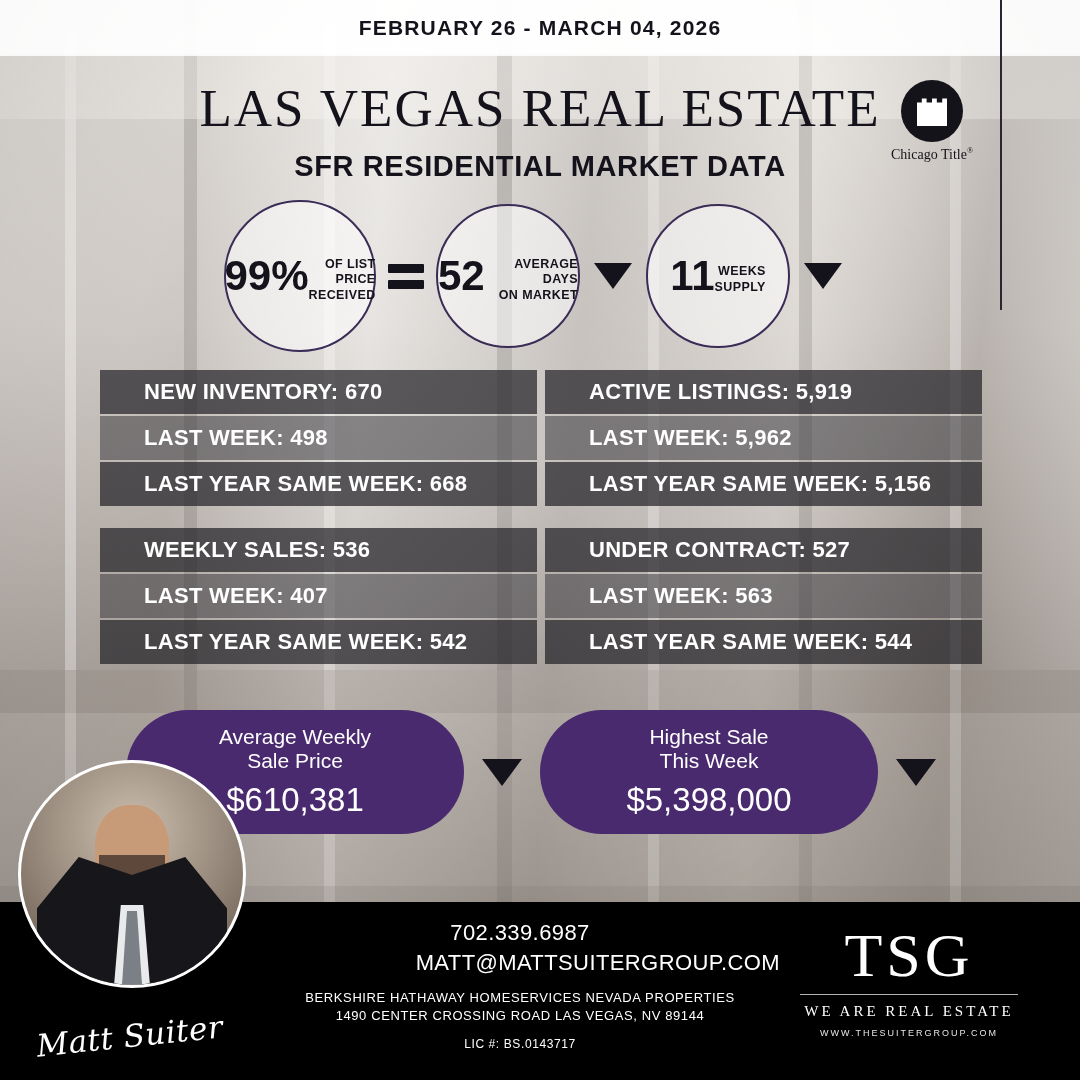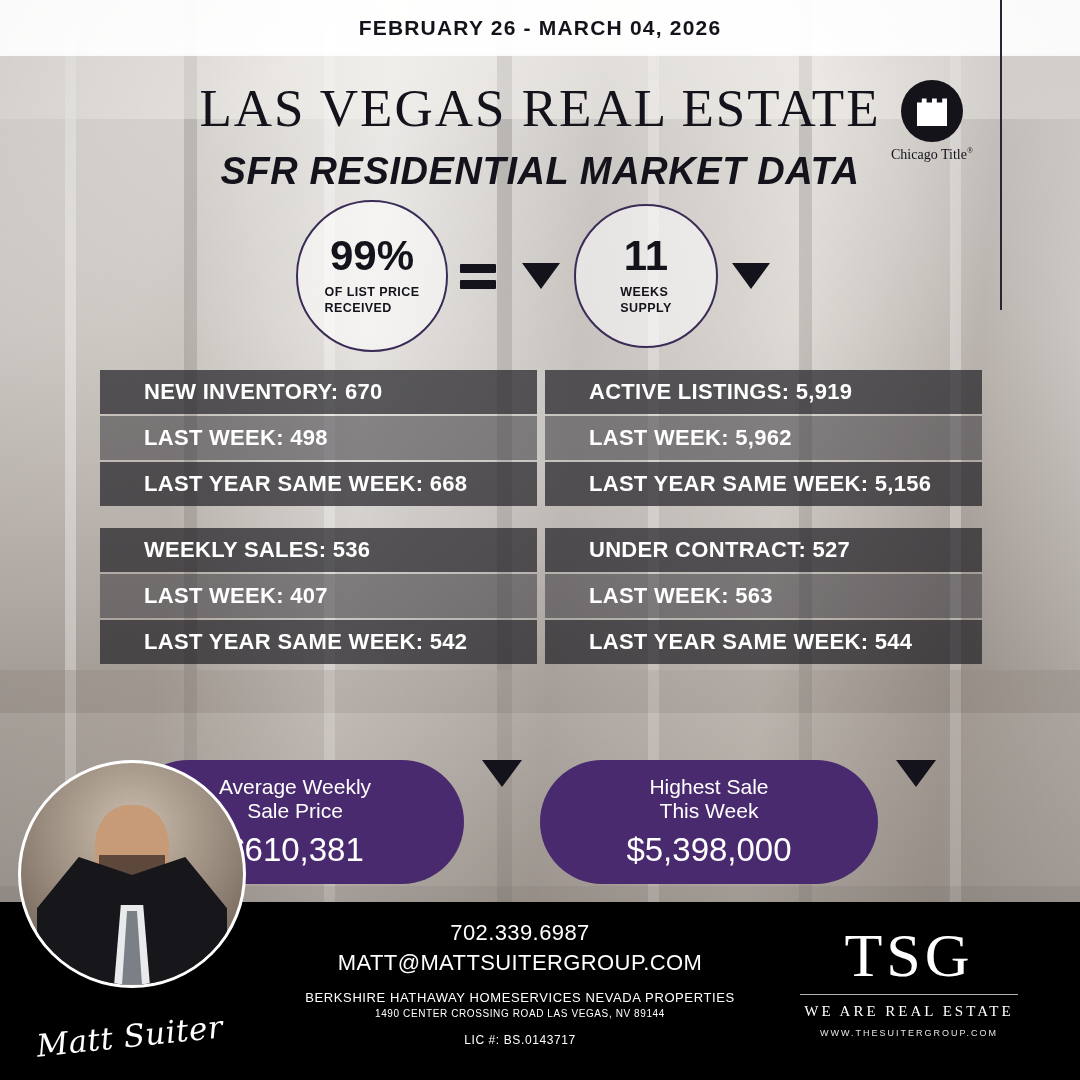--- a/index.html
+++ b/index.html
@@ -52,21 +52,21 @@
     background: #2b2533;
   }
 
   .title-wrap { position: absolute; top: 78px; left: 0; right: 0; text-align: center; }
   .main-title {
     font-family: "Liberation Serif", serif;
     font-size: 53px; letter-spacing: 2px; color: #14121a;
   }
   .sub-title {
     margin-top: 12px;
-    font-size: 38px; font-weight: bold; letter-spacing: .6px; color: #14121a; font-style: italic;
+    font-size: 29px; font-weight: bold; letter-spacing: .6px; color: #14121a;
   }
 
   
   .ct-logo { position: absolute; top: 80px; left: 886px; width: 92px; text-align: center; }
   .ct-mark {
     width: 62px; height: 62px; margin: 0 auto; border-radius: 50%;
     background: #15131a; position: relative;
   }
   .ct-mark:before {
     content: ""; position: absolute; left: 16px; top: 16px; width: 30px; height: 30px;
@@ -75,22 +75,22 @@
   }
   .ct-name { font-family: "Liberation Serif", serif; font-size: 14px; color:#14121a; margin-top: 4px; }
   .ct-reg { font-size: 8px; vertical-align: super; }
 
   
   .circles { position: absolute; top: 200px; left: 0; right: 0; display: flex; justify-content: center; align-items: center; gap: 0; }
   .circle {
     width: 152px; height: 152px; border-radius: 50%;
     border: 2px solid #3a2c56;
     background: rgba(255,255,255,0.55);
-    display: flex; flex-direction: column; align-items: center; justify-content: center;
-    text-align: left;
+    display: flex; align-items: center; justify-content: center;
+    text-align: right;
   }
   .circle.small { width: 144px; height: 144px; }
   .circle .big { font-size: 42px; font-weight: bold; color:#14121a; line-height: 1; }
   .circle .lbl { margin-top: 8px; font-size: 12.5px; font-weight: bold; letter-spacing: .4px; color:#14121a; line-height: 1.25; }
   .eq {
     width: 60px; display: flex; flex-direction: column; gap: 7px; align-items: center;
   }
   .eq span { display: block; width: 36px; height: 9px; background: #14121a; border-radius: 1px; }
   .tri {
     width: 0; height: 0; border-left: 19px solid transparent; border-right: 19px solid transparent;
@@ -110,21 +110,21 @@
     background: rgba(40,38,44,0.66);
     display: flex; align-items: center;
   }
   .cell.left { padding-left: 44px; }
   .cell.right { padding-left: 44px; }
   .cell.shade-a { background: rgba(36,34,40,0.72); }
   .cell.shade-b { background: rgba(60,58,64,0.55); }
   .spacer { width: 8px; background: transparent; }
 
   
-  .pills { position: absolute; top: 760px; left: 0; right: 0; display:flex; justify-content:center; }
+  .pills { position: absolute; top: 710px; left: 0; right: 0; display:flex; justify-content:center; align-items:center; }
   .pill {
     background: #4a2a6e;
     color: #fff;
     border-radius: 62px;
     width: 338px; height: 124px;
     display: flex; flex-direction: column; align-items: center; justify-content: center;
   }
   .pill .plabel { font-size: 21px; line-height: 1.15; text-align: center; font-weight: 400; }
   .pill .pvalue { font-size: 33px; margin-top: 8px; font-weight: 400; }
   .pill-tri {
@@ -171,23 +171,23 @@
   .signature {
     position: absolute; left: 36px; bottom: 26px; z-index: 6;
     font-family: "DejaVu Serif", serif; font-style: italic;
     font-size: 31px; color: #ffffff; letter-spacing: .5px;
     transform: rotate(-6deg);
   }
   .contact {
     position: absolute; left: 260px; right: 300px; top: 18px; text-align: center;
   }
   .contact .phone { font-size: 22px; letter-spacing: .4px; }
-  .contact .email { font-size: 22px; letter-spacing: .4px; margin-top: 4px; }
+  .contact .email { font-size: 22px; letter-spacing: .4px; margin-top: 4px; text-align: right; }
   .contact .line1 { font-size: 13px; margin-top: 14px; letter-spacing: .6px; }
-  .contact .line2 { font-size: 10px; margin-top: 3px; letter-spacing: .6px; }
+  .contact .line2 { font-size: 13px; margin-top: 3px; letter-spacing: .6px; }
   .contact .lic { font-size: 12px; margin-top: 14px; letter-spacing: .6px; }
 
   .tsg { position: absolute; right: 56px; top: 22px; width: 230px; text-align: center; color: #fff; }
   .tsg .mark { font-family: "Liberation Serif", serif; font-size: 62px; letter-spacing: 4px; line-height: 1; }
   .tsg .rule { height: 1px; background: rgba(255,255,255,.7); margin: 8px 6px; }
   .tsg .tag { font-family: "Liberation Serif", serif; font-size: 15px; letter-spacing: 3px; }
   .tsg .web { font-size: 9px; letter-spacing: 2px; margin-top: 8px; opacity: .9; }
 </style>
 </head>
 <body>
@@ -217,20 +217,27 @@
       <span>OF LIST PRICE</span><br>
       <span>RECEIVED</span>
     </div>
   </div>
 
   <div class="eq">
       <span></span>
       <span></span>
     </div>
 
+  <div class="circle small">
+    <div class="big">52</div>
+    <div class="lbl">
+      <span>AVERAGE DAYS</span><br>
+      <span>ON MARKET</span>
+    </div>
+  </div>
 
   <div class="tri"></div>
 
   <div class="circle small">
     <div class="big">11</div>
     <div class="lbl">
       <span>WEEKS</span><br>
       <span>SUPPLY</span>
     </div>
   </div>

